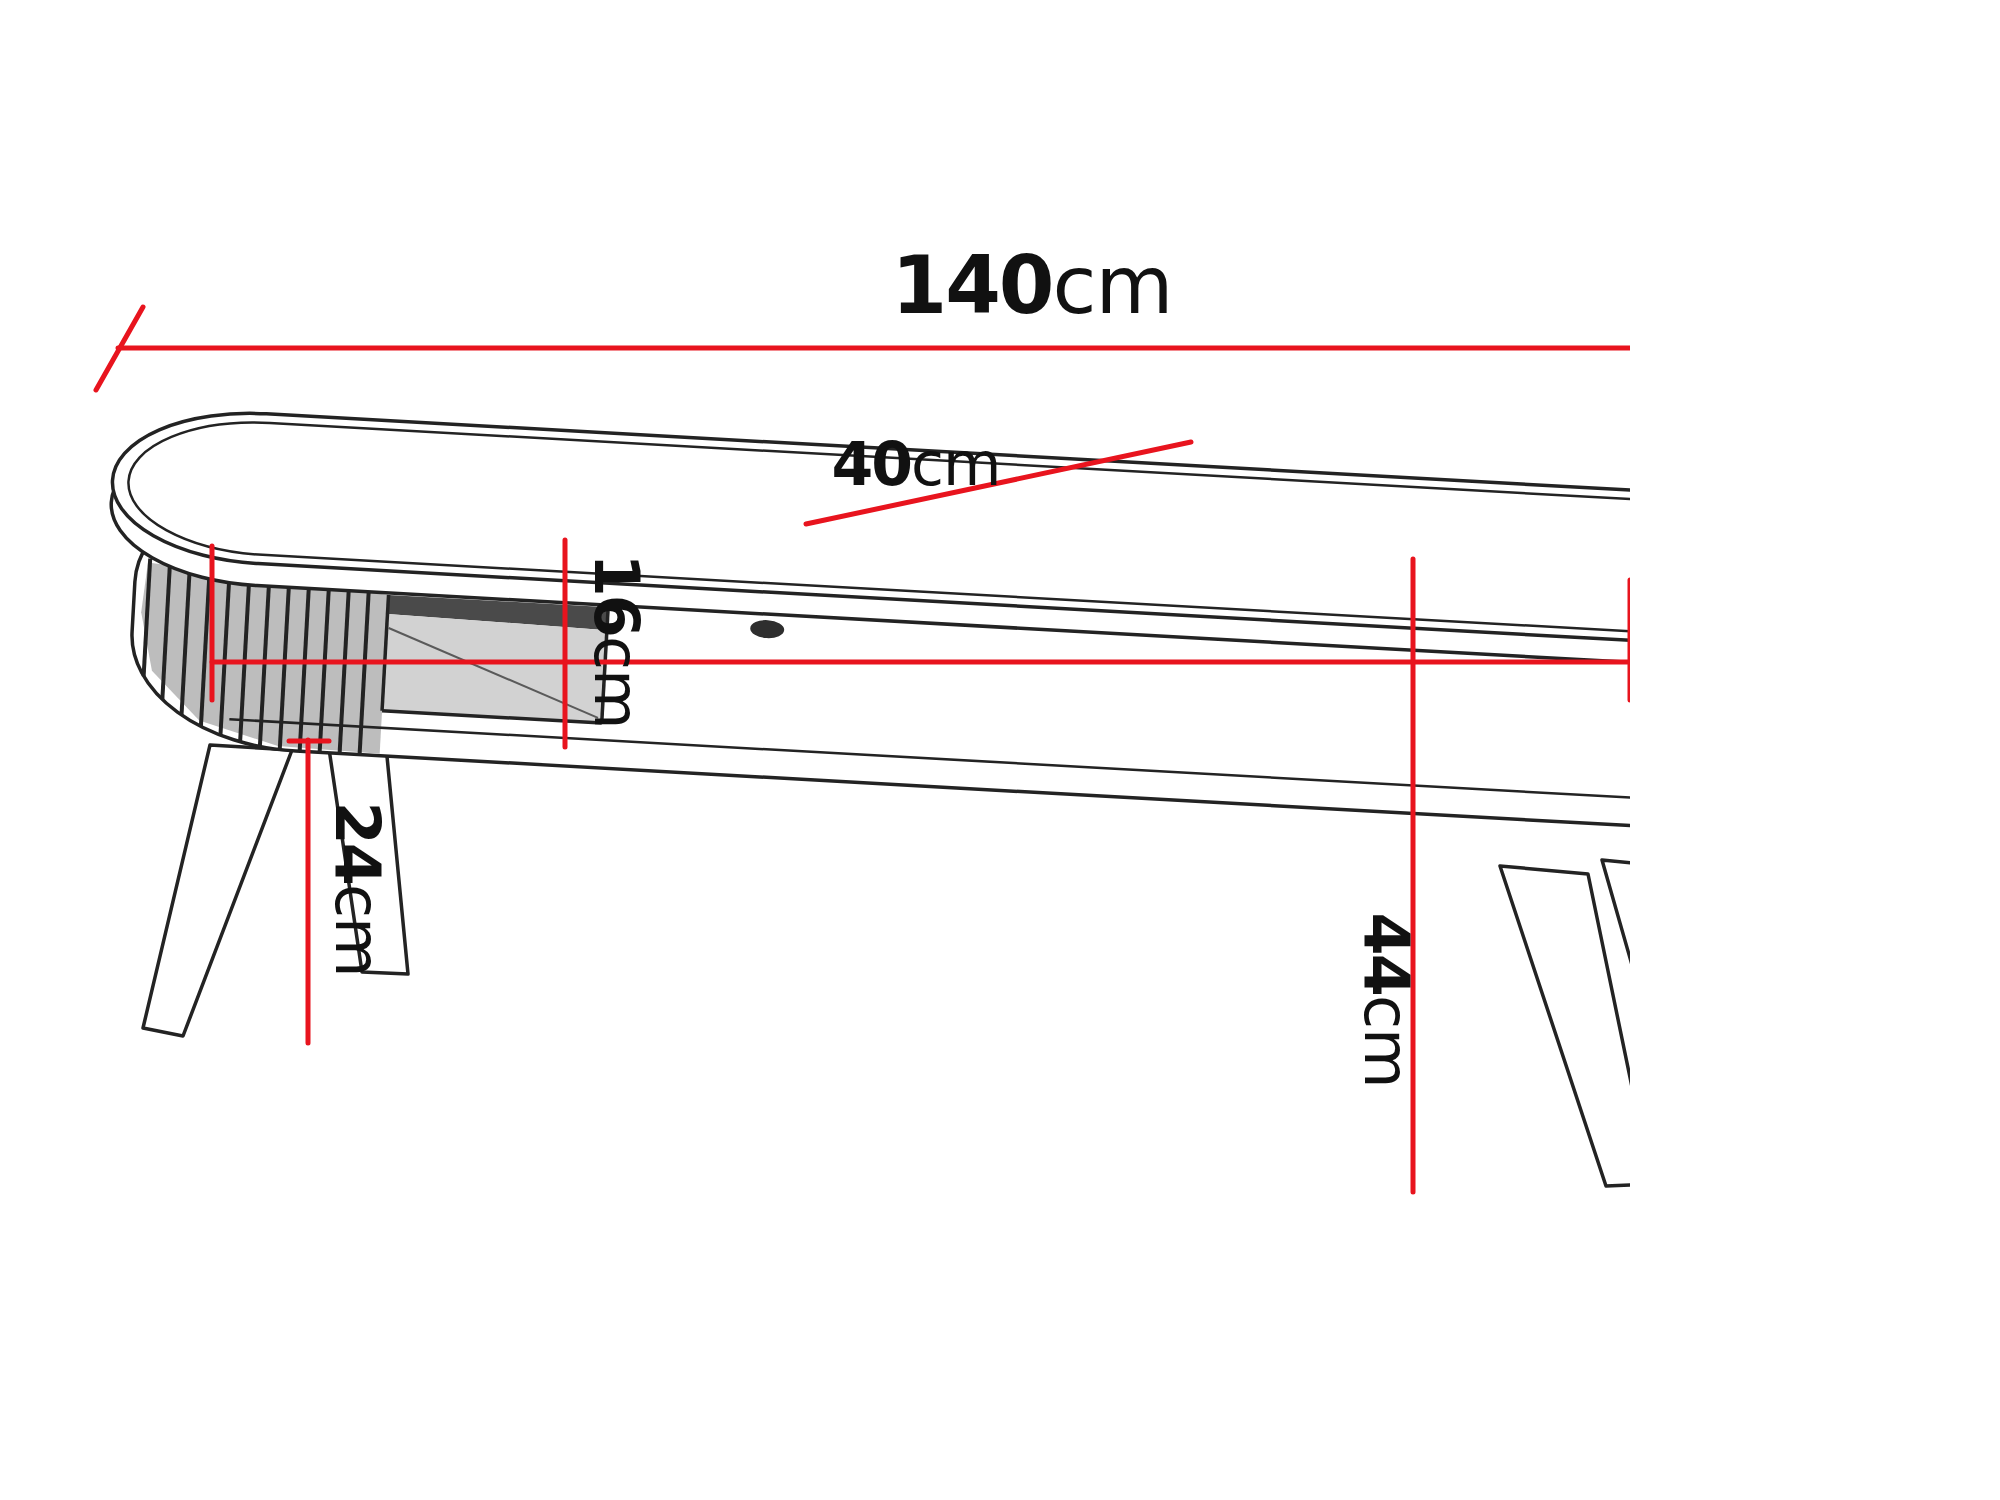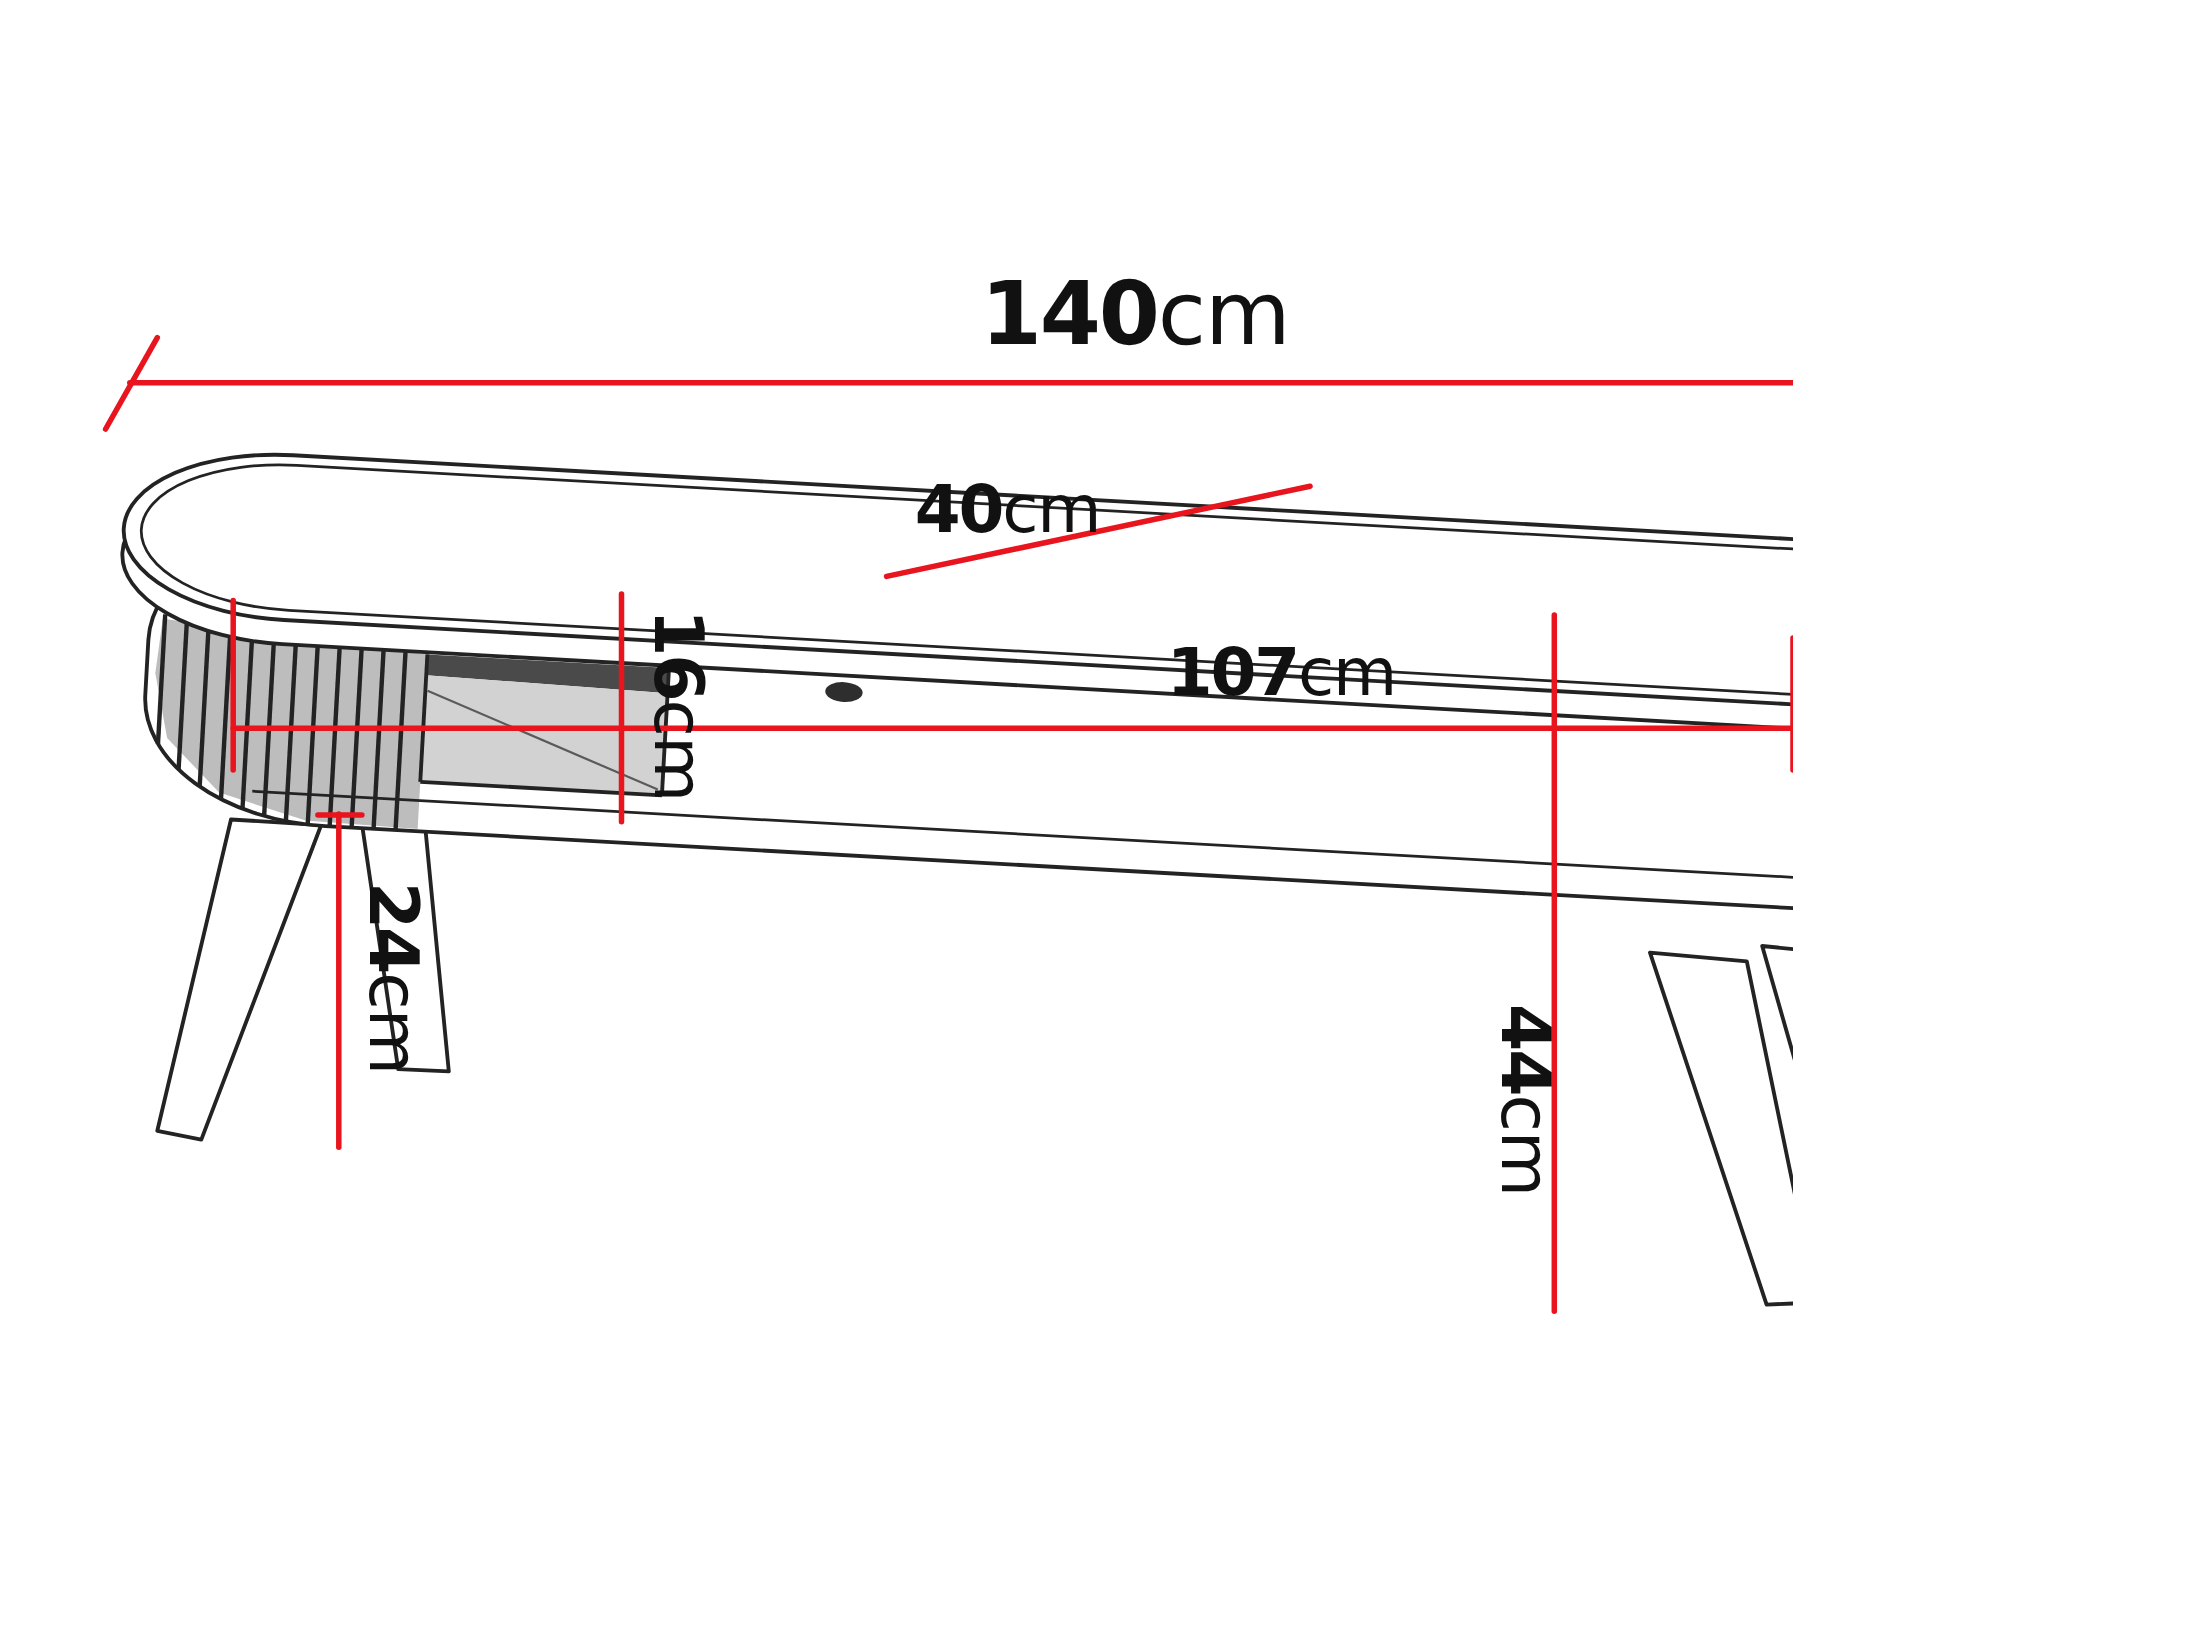--- a/index.html
+++ b/index.html
@@ -102,23 +102,20 @@
   </svg>
 
   <div class="dim-label size-xl" style="left:1032px;top:286px">
     <span class="num">140</span><span class="unit">cm</span>
   </div>
 
   <div class="dim-label size-l" style="left:916px;top:464px">
     <span class="num">40</span><span class="unit">cm</span>
   </div>
 
-  <div class="dim-label size-l" style="left:1165px;top:612px">
-    <span class="num">107</span><span class="unit">cm</span>
-  </div>
 
   <div class="dim-label size-m rot" style="left:616px;top:641px">
     <span class="num">16</span><span class="unit">cm</span>
   </div>
 
   <div class="dim-label size-m rot" style="left:357px;top:889px">
     <span class="num">24</span><span class="unit">cm</span>
   </div>
 
   <div class="dim-label size-m rot" style="left:1386px;top:1000px">

